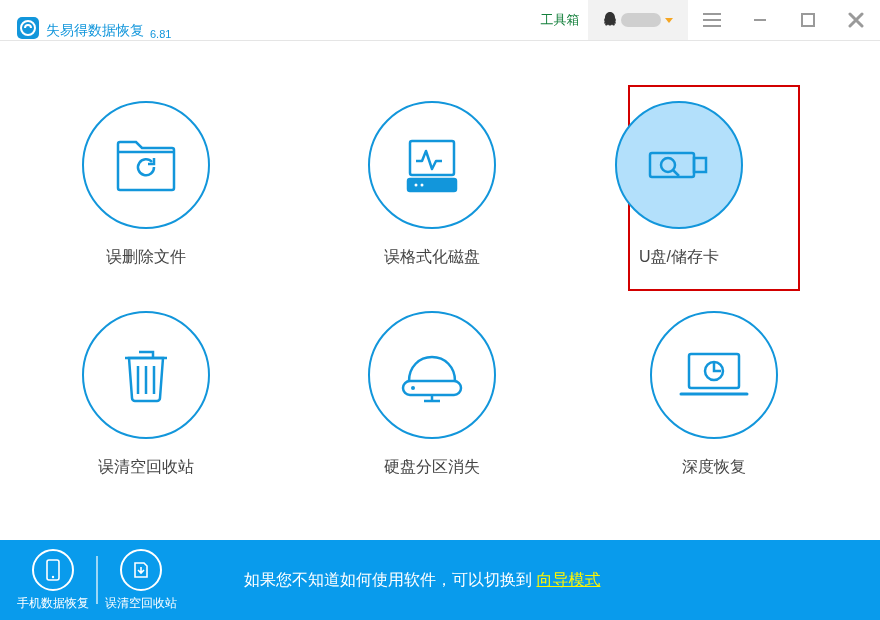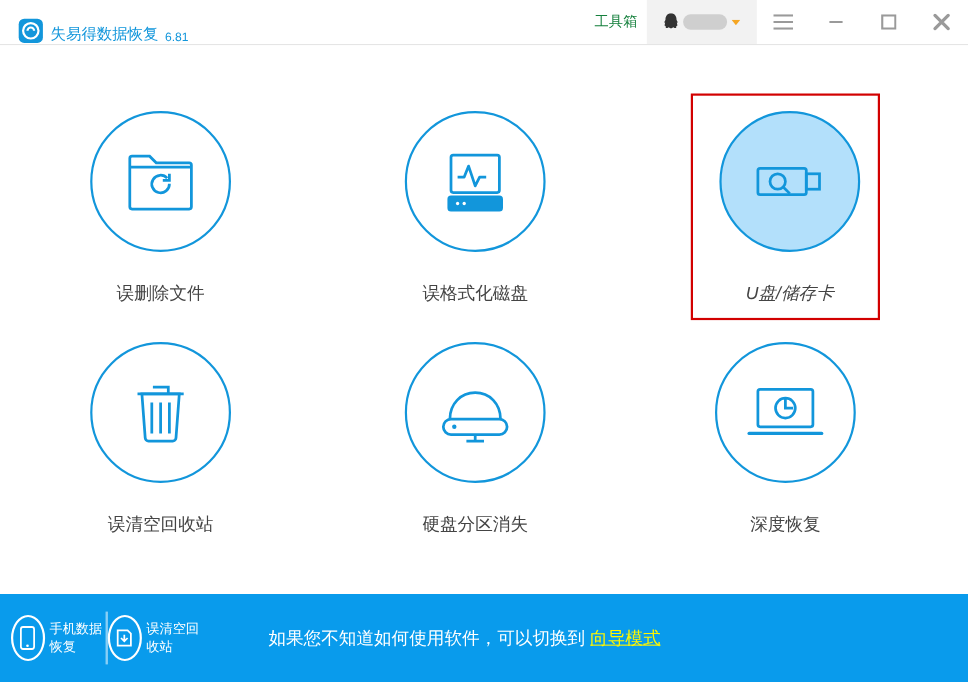--- a/index.html
+++ b/index.html
@@ -11,28 +11,28 @@
   .titlebar-spacer{flex:1;}
   .titlebar-btn{height:40px;display:flex;align-items:center;justify-content:center;color:#15803d;font-size:13px;cursor:pointer;}
   .toolbox{width:56px;}
   .userarea{width:100px;background:#f2f2f2;display:flex;align-items:center;justify-content:center;gap:4px;}
   .userarea .qq{width:14px;height:16px;}
   .userarea .uname{width:40px;height:14px;background:#cfcfcf;border-radius:7px;}
   .sysbtn{width:48px;font-size:18px;color:#9a9a9a;}
   .sysbtn svg{display:block;}
   
   .main{position:relative;width:880px;height:500px;}
-  .cell{position:absolute;width:220px;display:flex;flex-direction:column;align-items:center;gap:28px;cursor:pointer;}
+  .cell{position:absolute;width:220px;display:flex;flex-direction:column;align-items:center;gap:18px;cursor:pointer;}
   .circle{width:128px;height:128px;border:2.5px solid #1296db;border-radius:50%;display:flex;align-items:center;justify-content:center;box-sizing:border-box;}
   .circle.filled{background:#b3e0fb;}
   .cell-label{font-size:16px;color:#444;}
   .highlight{position:absolute;border:2px solid #d20000;box-sizing:border-box;pointer-events:none;}
   
   .footer{position:absolute;left:0;bottom:0;width:880px;height:80px;background:#099bec;display:flex;align-items:center;color:#fff;}
-  .foot-btn{display:flex;flex-direction:row;align-items:center;gap:4px;cursor:pointer;width:86px;font-size:12px;}
+  .foot-btn{display:flex;flex-direction:column;align-items:center;gap:4px;cursor:pointer;width:86px;font-size:12px;}
   .foot-circle{width:38px;height:38px;border:2px solid #fff;border-radius:50%;display:flex;align-items:center;justify-content:center;}
   .foot-sep{width:1px;height:48px;background:rgba(255,255,255,.6);}
   .hint{margin-left:60px;font-size:16px;}
   .hint a{color:#fff600;text-decoration:underline;cursor:pointer;}
 </style>
 </head>
 <body>
 
 <div class="titlebar">
   <div class="logo">
@@ -102,21 +102,21 @@
           <path d="M14 26l6 0 4-10 6 18 4-8 6 0" fill="none" stroke="#1296db" stroke-width="2.5" stroke-linejoin="round"></path>
           <rect x="6" y="44" width="48" height="12" rx="2" fill="none" stroke="#1296db" stroke-width="2.5"></rect>
           <rect x="6" y="44" width="48" height="12" rx="2" fill="#1296db"></rect>
           <circle cx="14" cy="50" r="1.5" fill="#fff"></circle>
           <circle cx="20" cy="50" r="1.5" fill="#fff"></circle>
         </svg>
     </div>
     <div class="cell-label">误格式化磁盘</div>
   </div>
 
-  <div class="cell" style="left:608px;top:60px;font-style:italic;">
+  <div class="cell" style="left:569px;top:60px;">
     <div class="circle filled">
       <svg width="66" height="40" viewBox="0 0 66 40">
           <rect x="4" y="8" width="44" height="24" rx="2" fill="none" stroke="#1296db" stroke-width="2.5"></rect>
           <rect x="48" y="13" width="12" height="14" fill="none" stroke="#1296db" stroke-width="2.5"></rect>
           <circle cx="22" cy="20" r="7" fill="none" stroke="#1296db" stroke-width="2.5"></circle>
           <path d="M27 25l6 6" stroke="#1296db" stroke-width="2.5"></path>
         </svg>
     </div>
     <div class="cell-label">U盘/储存卡</div>
   </div>

